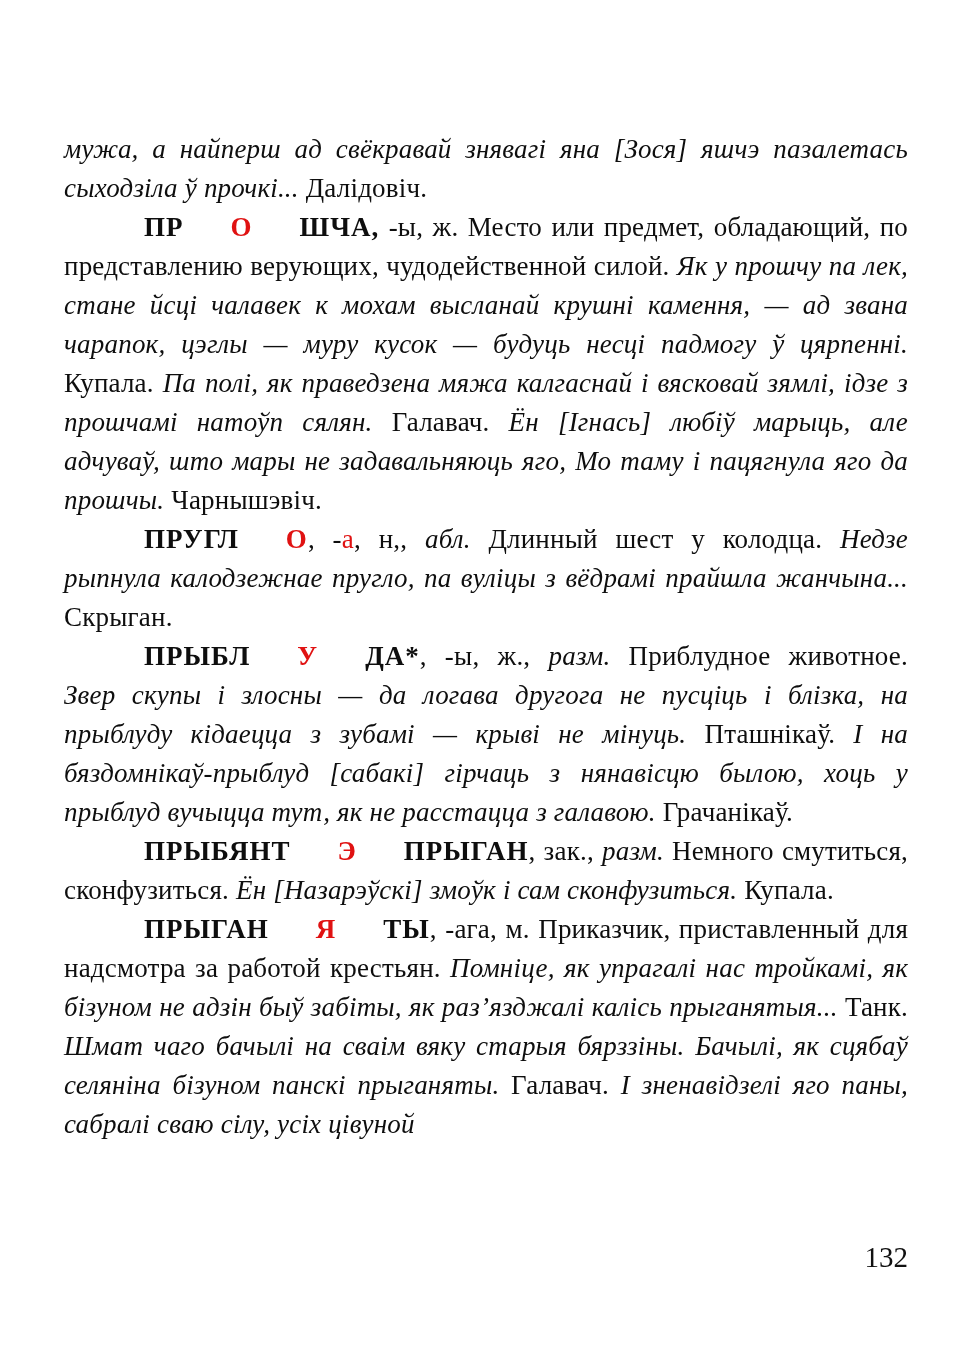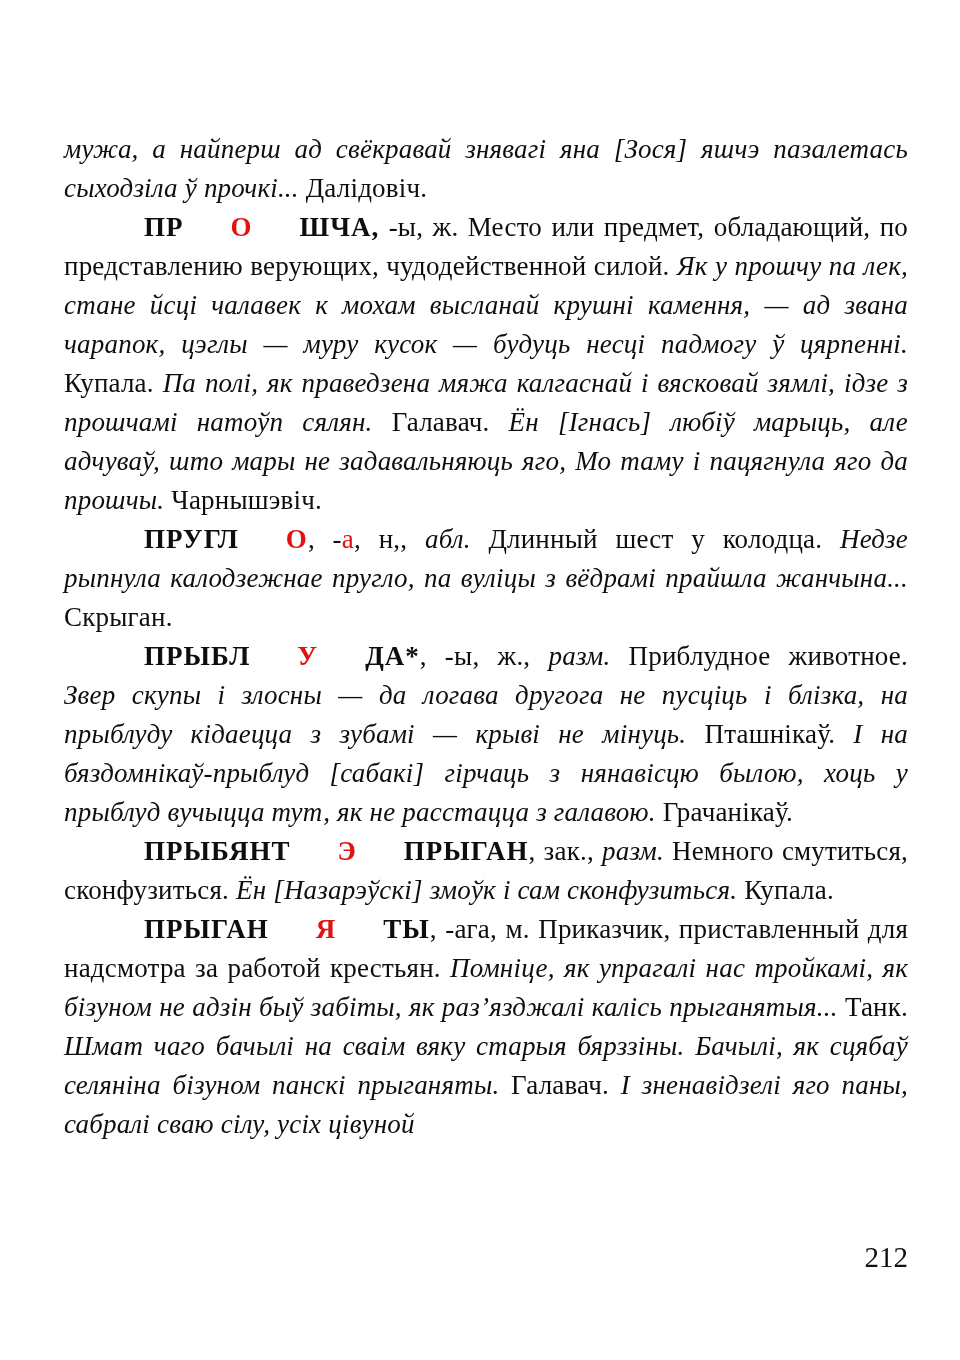--- a/index.html
+++ b/index.html
@@ -55,14 +55,14 @@
 
 <div class="page">
   <main class="text-block" id="entries">
       <p class="entry"><span class="seg-i">мужа, а найперш ад свёкравай знявагі яна [Зося] яшчэ пазалетась сыходзіла ў прочкі... </span><span class="seg-n">Далідовіч.</span></p>
       <p class="entry indent"><span class="seg-b">ПР</span><span class="seg-b seg-red">О</span><span class="seg-b">ШЧА,</span><span class="seg-n"> -ы, ж. Место или предмет, обладающий, по представлению верующих, чудодейственной силой. </span><span class="seg-i">Як у прошчу па лек, стане йсці чалавек к мохам высланай крушні камення, — ад звана чарапок, цэглы — муру кусок — будуць несці падмогу ў цярпенні. </span><span class="seg-n">Купала. </span><span class="seg-i">Па полі, як праведзена мяжа калгаснай і вясковай зямлі, ідзе з прошчамі натоўп сялян. </span><span class="seg-n">Галавач. </span><span class="seg-i">Ён [Ігнась] любіў марыць, але адчуваў, што мары не задавальняюць яго, Мо таму і пацягнула яго да прошчы. </span><span class="seg-n">Чарнышэвіч.</span></p>
       <p class="entry indent"><span class="seg-b">ПРУГЛ</span><span class="seg-b seg-red">О</span><span class="seg-n">, -</span><span class="seg-n seg-red">а</span><span class="seg-n">, н,, </span><span class="seg-i">абл.</span><span class="seg-n"> Длинный шест у колодца. </span><span class="seg-i">Недзе рыпнула калодзежнае пругло, па вуліцы з вёдрамі прайшла жанчына... </span><span class="seg-n">Скрыган.</span></p>
       <p class="entry indent"><span class="seg-b">ПРЫБЛ</span><span class="seg-b seg-red">У</span><span class="seg-b">ДА*</span><span class="seg-n">, -ы, ж., </span><span class="seg-i">разм.</span><span class="seg-n"> Приблудное животное. </span><span class="seg-i">Звер скупы і злосны — да логава другога не пусціць і блізка, на прыблуду кідаецца з зубамі — крыві не мінуць. </span><span class="seg-n">Пташнікаў. </span><span class="seg-i">І на бяздомнікаў-прыблуд [сабакі] гірчаць з нянавісцю былою, хоць у прыблуд вучыцца тут, як не расстацца з галавою. </span><span class="seg-n">Грачанікаў.</span></p>
       <p class="entry indent"><span class="seg-b">ПРЫБЯНТ</span><span class="seg-b seg-red">Э</span><span class="seg-b">ПРЫГАН</span><span class="seg-n">, зак., </span><span class="seg-i">разм.</span><span class="seg-n"> Немного смутиться, сконфузиться. </span><span class="seg-i">Ён [Назарэўскі] змоўк і сам сконфузиться. </span><span class="seg-n">Купала.</span></p>
       <p class="entry indent"><span class="seg-b">ПРЫГАН</span><span class="seg-b seg-red">Я</span><span class="seg-b">ТЫ</span><span class="seg-n">, -ага, м. Приказчик, приставленный для надсмотра за работой крестьян. </span><span class="seg-i">Помніце, як упрагалі нас тройкамі, як бізуном не адзін быў забіты, як раз’язджалі калісь прыганятыя... </span><span class="seg-n">Танк. </span><span class="seg-i">Шмат чаго бачылі на сваім вяку старыя бярззіны. Бачылі, як сцябаў селяніна бізуном панскі прыганяты. </span><span class="seg-n">Галавач. </span><span class="seg-i">І зненавідзелі яго паны, сабралі сваю сілу, усіх цівуной</span></p>
     </main>
-  <div class="page-number">212</div>
+  <div class="page-number">132</div>
 </div>
 
 </body></html>

